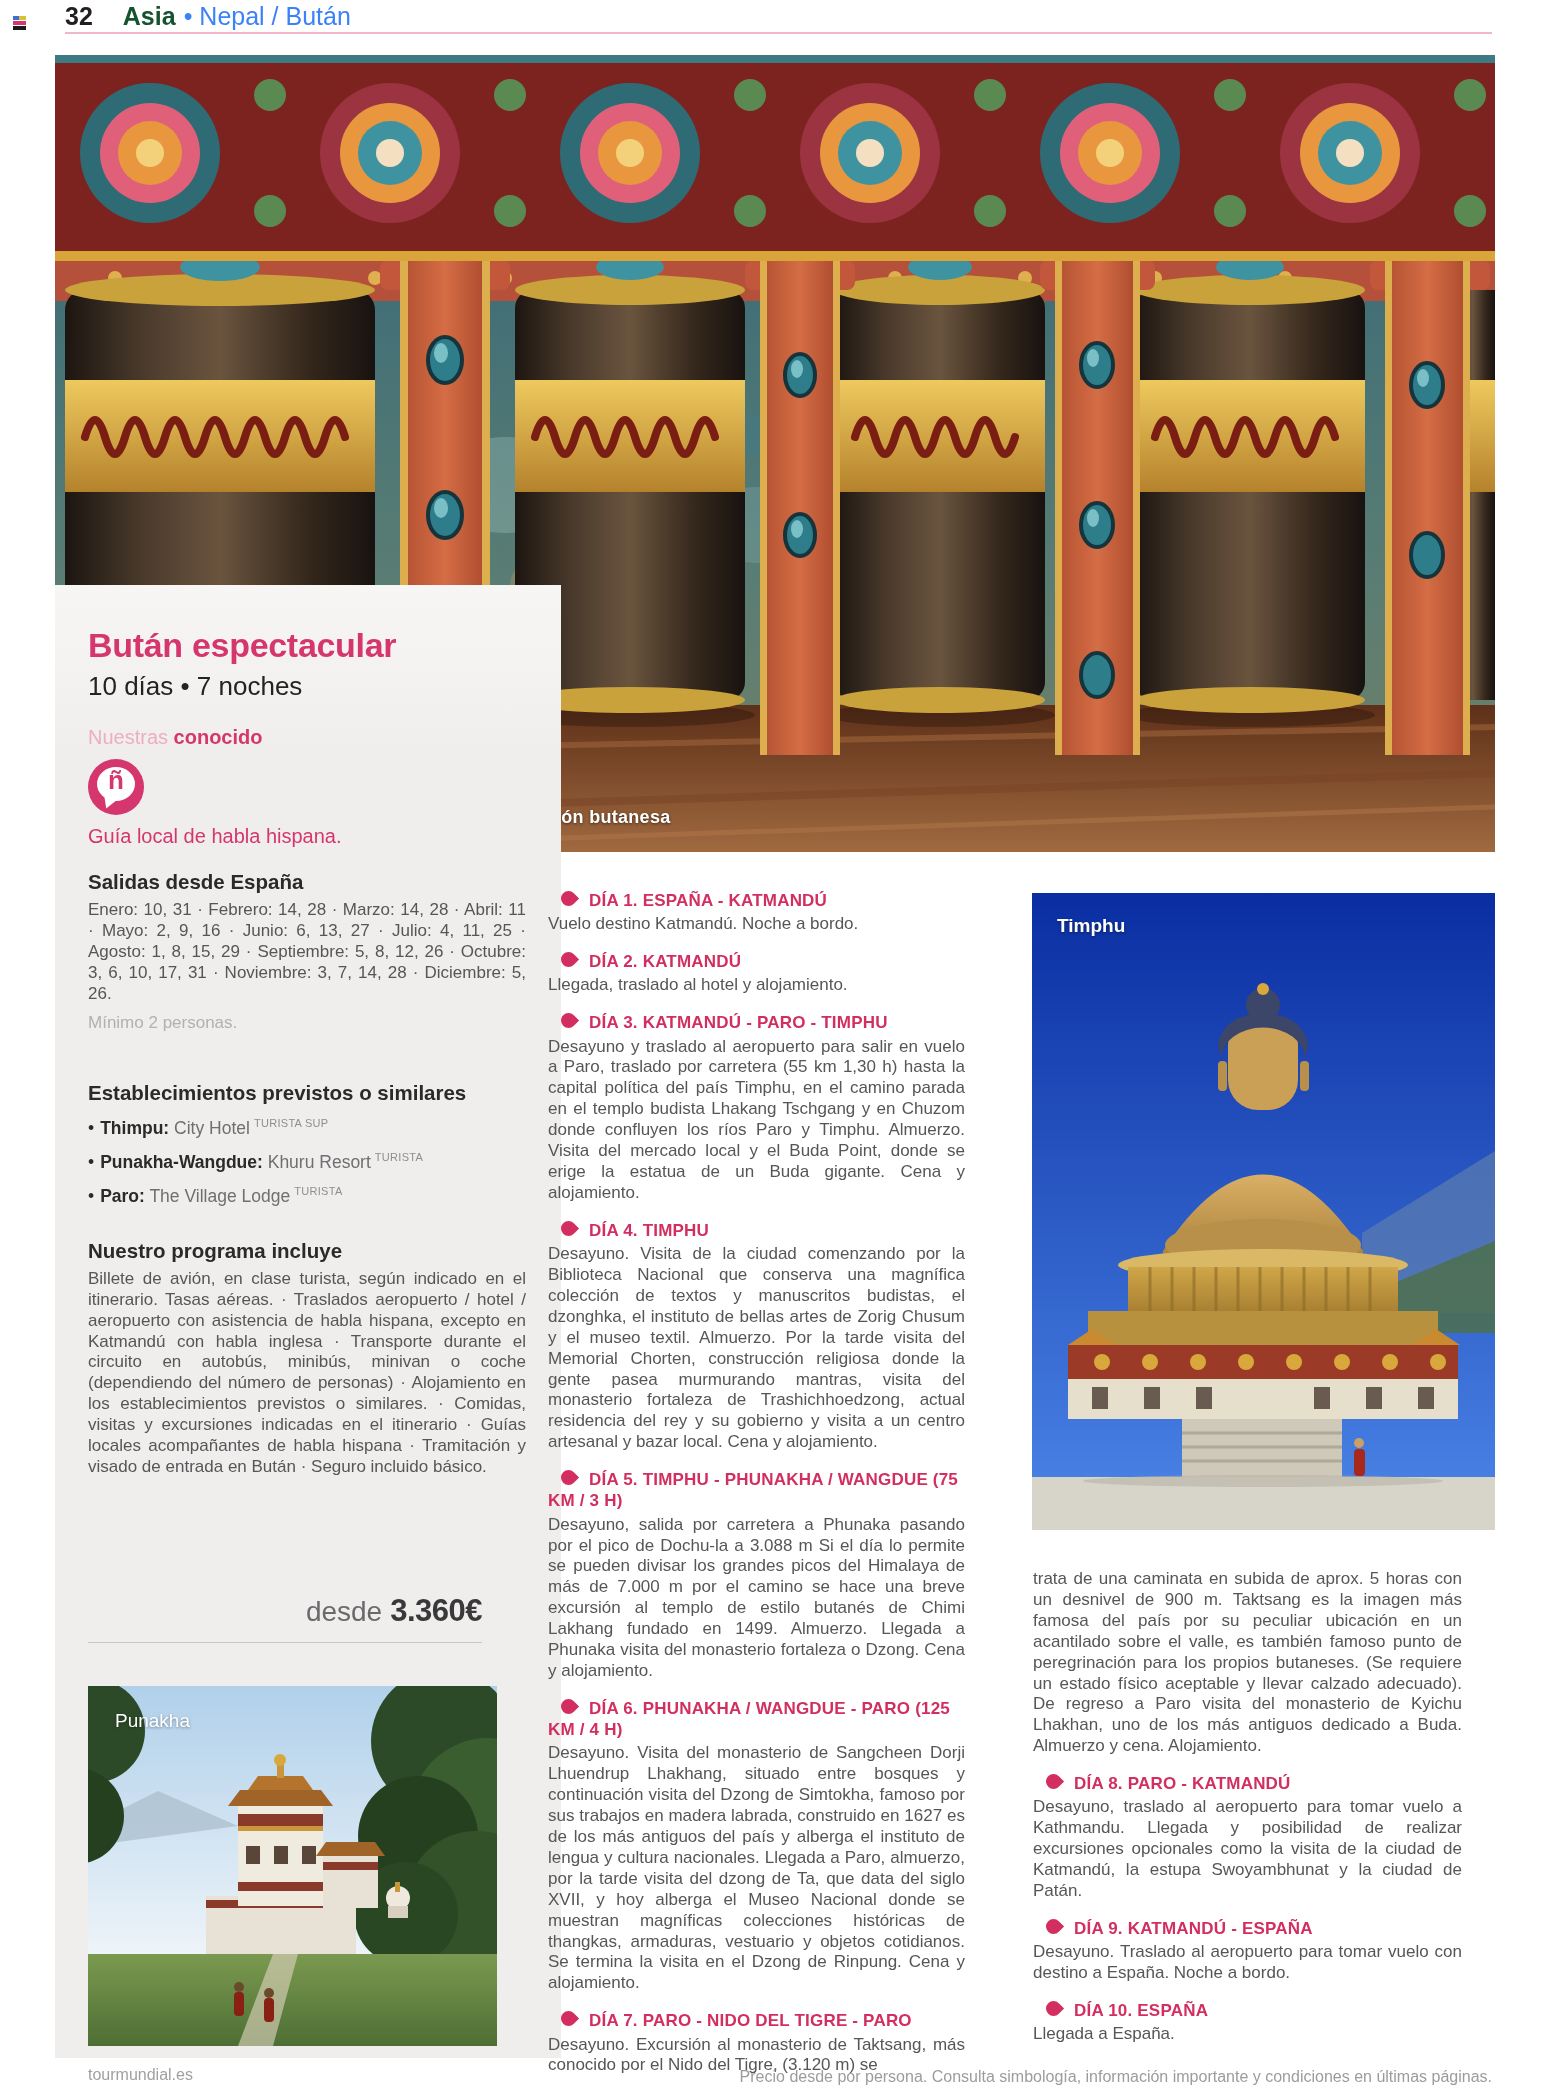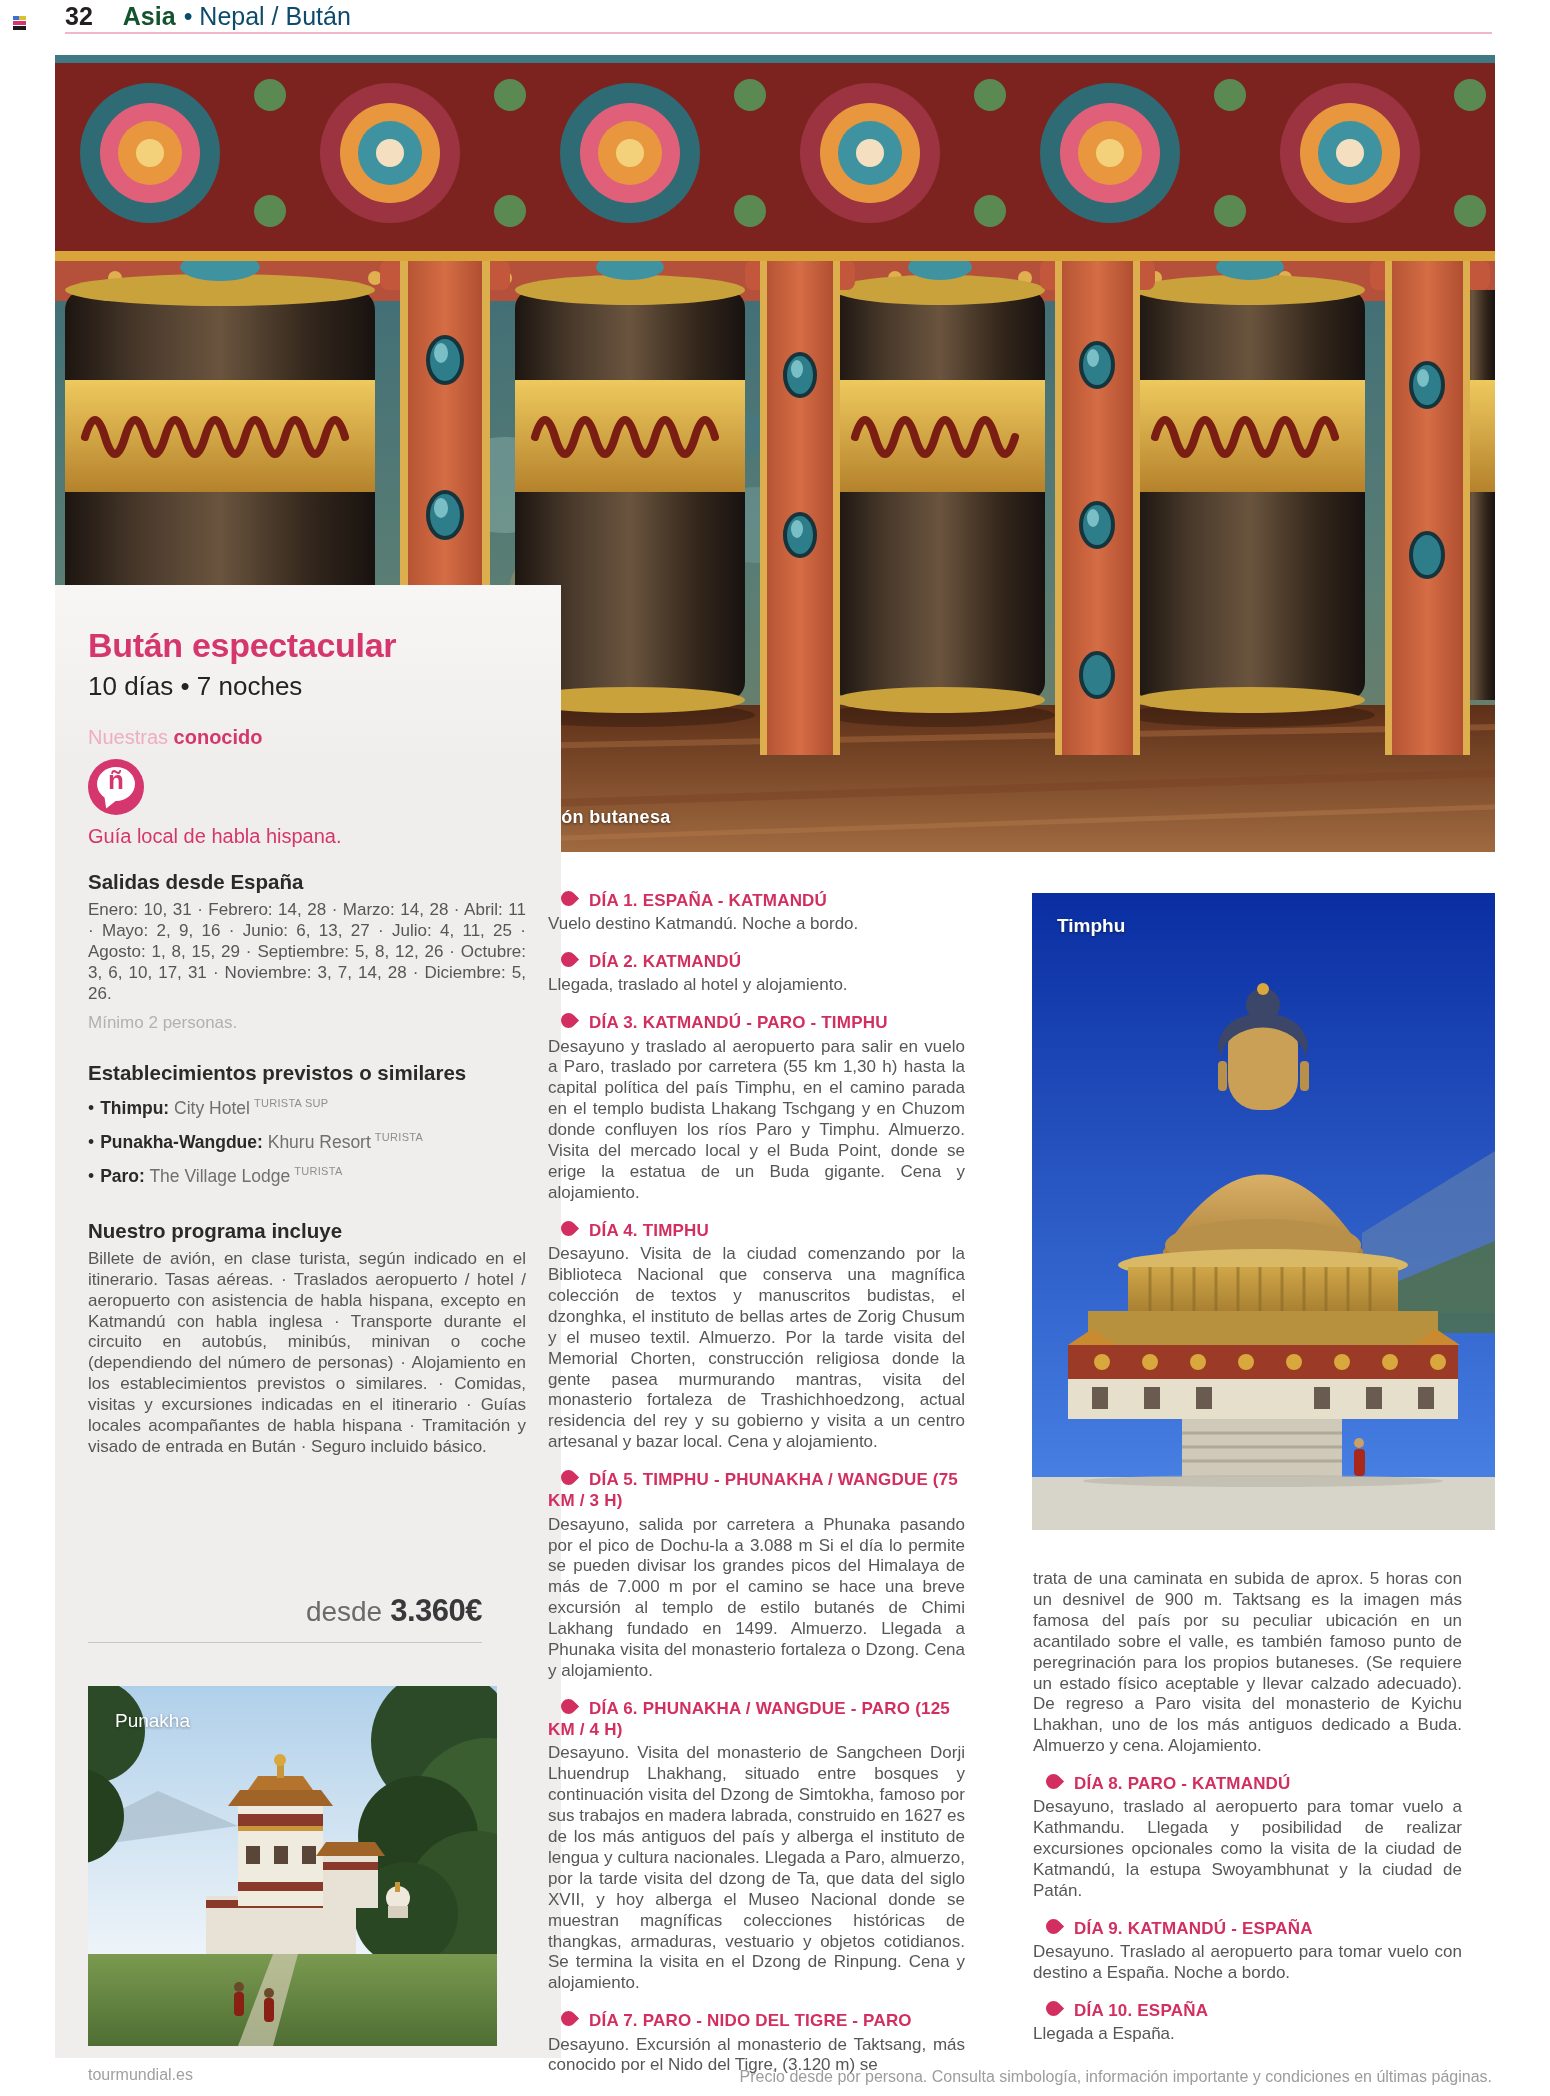--- a/index.html
+++ b/index.html
@@ -9,21 +9,21 @@
 
   
   .regmark{position:absolute;left:13px;top:16px;width:13px;height:16px;}
   .regmark i{display:block;height:4px;}
   .regmark .r1{background:#d8c32e;border-left:6px solid #3a6fd8;}
   .regmark .r2{background:#d5366e;margin-top:1px;}
   .regmark .r3{background:#1a1a1a;margin-top:1px;}
   header.pagehead{position:absolute;left:65px;top:2px;font-size:25px;white-space:nowrap;}
   .pnum{font-weight:bold;color:#231f20;}
   .region{font-weight:bold;color:#14532d;margin-left:30px;}
-  .subregion{color:#0c4a6e;margin-left:8px;}
+  .subregion{color:#3b82f6;margin-left:8px;}
   .rule{position:absolute;left:65px;top:32px;width:1427px;height:2px;background:#f0b6ca;}
 
   
   .hero{position:absolute;left:55px;top:55px;width:1440px;height:797px;overflow:hidden;background:#3e6f74;}
   .photo-cap{position:absolute;color:#fff;font-weight:bold;letter-spacing:.3px;
              text-shadow:0 1px 3px rgba(0,0,0,.55);}
   .hero-cap{left:373px;top:752px;font-size:18px;}
 
   
   .leftbox{position:absolute;left:55px;top:585px;width:506px;height:1473px;
@@ -36,21 +36,21 @@
   .ventajas .bd{color:#d5366e;font-weight:bold;}
   .nicon{margin-top:10px;width:56px;height:56px;border-radius:50%;background:#d5366e;position:relative;}
   .nicon .bubble{position:absolute;left:9px;top:8px;width:38px;height:34px;background:#fff;border-radius:50%;}
   .nicon .tail{position:absolute;left:14px;top:38px;width:0;height:0;
                border-left:6px solid transparent;border-right:8px solid transparent;border-top:12px solid #fff;
                transform:rotate(18deg);}
   .nicon .enye{position:absolute;left:0;top:6px;width:56px;text-align:center;
                color:#d5366e;font-weight:bold;font-size:26px;}
   .guia{margin-top:10px;font-size:20px;color:#d5366e;}
   .leftbox h3{margin:22px 0 0 0;font-size:20.5px;color:#2b2a29;font-weight:bold;}
-  .leftbox h3.gap1{margin-top:28px;}
+  .leftbox h3.gap1{margin-top:48px;}
   .leftbox h3.gap2{margin-top:28px;}
   .body{font-size:17px;line-height:1.23;color:#565659;margin:0;}
   .just{text-align:justify;}
   .departures{margin-top:6px;}
   .min{margin-top:8px;font-size:17px;color:#b1b1b3;}
   ul.hotels{list-style:none;margin:4px 0 0 0;padding:0;}
   ul.hotels li{font-size:17.5px;line-height:29px;color:#6f6f71;}
   ul.hotels .blt{color:#2b2a29;margin-right:6px;}
   ul.hotels .city{font-weight:bold;color:#2b2a29;}
   ul.hotels .cat{font-size:11px;color:#8e8e90;vertical-align:7px;letter-spacing:.3px;margin-left:4px;}

